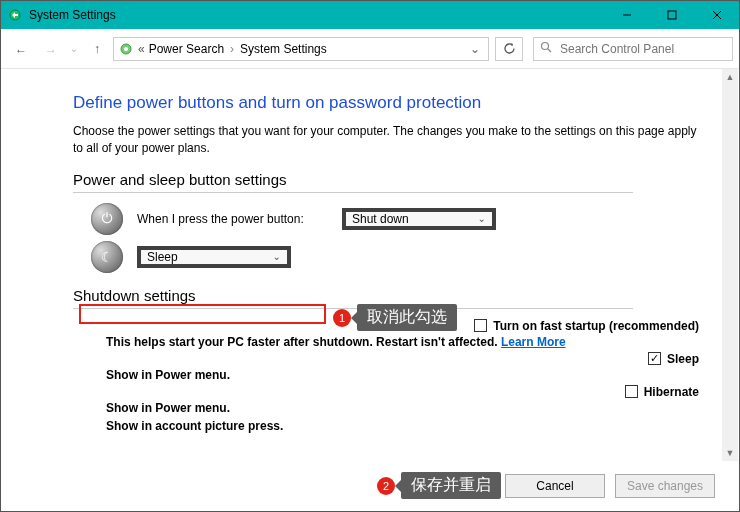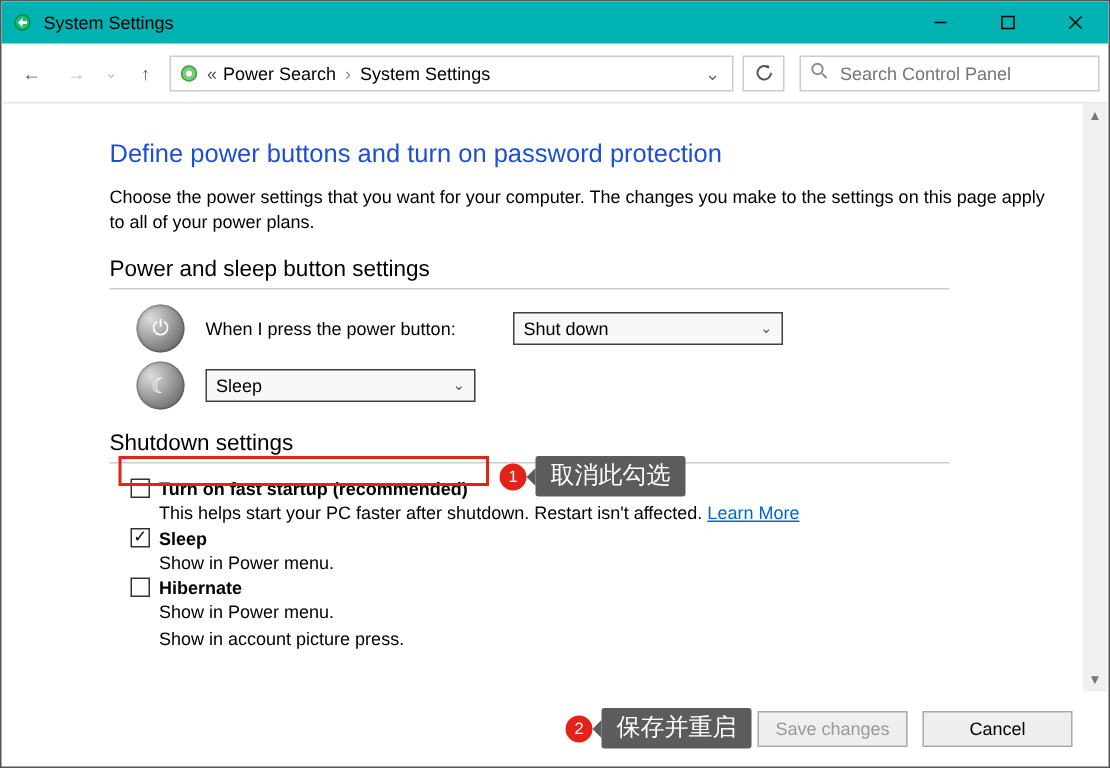--- a/index.html
+++ b/index.html
@@ -137,48 +137,49 @@
     box-shadow: inset 0 0 2px #333;
   }
   .round-icon .inner {
     color:#fff; font-size: 14px;
   }
   .button-label {
     width: 205px;
     font-size: 12px;
   }
   .select {
-    width: 180px; height: 22px;
-    border: 1px solid #404040;
+    width: 154px; height: 22px;
+    border: 4px solid #404040;
     background: #f8f8f8;
     display:flex; align-items:center; justify-content:space-between;
     padding: 0 6px;
     font-size: 12px;
   }
   .select .chev { color:#555; font-size:10px; }
   
   .check-section { padding-left: 14px; position:relative;}
   .check-item { margin: 2px 0 1px 0; }
   .check-item.first { margin-top: 0; }
-  .check-line { display:flex; align-items:center; }
+  .check-line { display:flex; align-items:center;justify-content:flex-end; }
   .cbox {
     width: 13px; height: 13px;
     border: 1px solid #333;
     background:#fff;
     margin-right: 6px;
     display:inline-flex; align-items:center; justify-content:center;
     font-size: 11px; line-height: 11px;
   }
   .cbox.checked::after { content: "✓"; font-size: 11px; color:#000; }
   .check-label { font-weight: bold; font-size: 12px; }
   .check-sub, .check-sub-block {
     font-size: 12px;
     margin-left: 19px;
     line-height: 1.35;
     margin-top: 1px;
+    font-weight: bold;
   }
   .check-sub .link, .link { color: #0066cc; text-decoration: underline; cursor:pointer; }
   
   .redbox {
     position: absolute;
     border: 2px solid #e2231a;
     pointer-events: none;
   }
   
   .anno {
@@ -375,22 +376,22 @@
 </div>
 
 <div class="redbox" style="left:78px; top:303px; width:247px; height:20px;"></div>
 
 <div class="anno" style="left:332px; top:303px;">
   <div class="num">1</div>
   <div class="bubble">取消此勾选</div>
 </div>
 
 <div class="footer">
+  <div class="btn">Cancel</div>
   <div class="btn disabled">Save changes</div>
-  <div class="btn">Cancel</div>
 </div>
 
 <div class="anno" style="left:376px; top:471px;">
   <div class="num">2</div>
   <div class="bubble">保存并重启</div>
 </div>
 
 <div class="scrollbar">
   <div class="arr">▲</div>
   <div class="thumb"></div>

